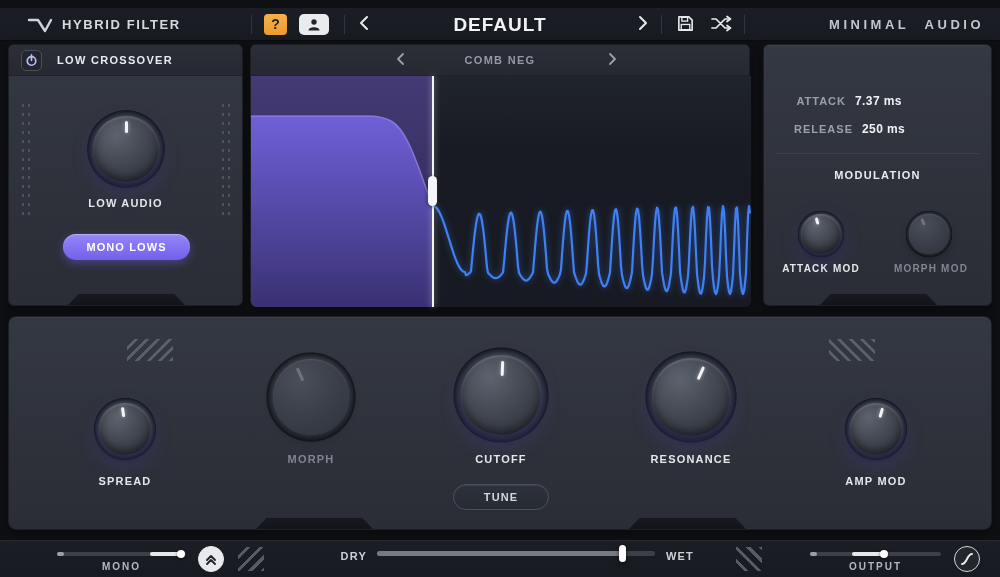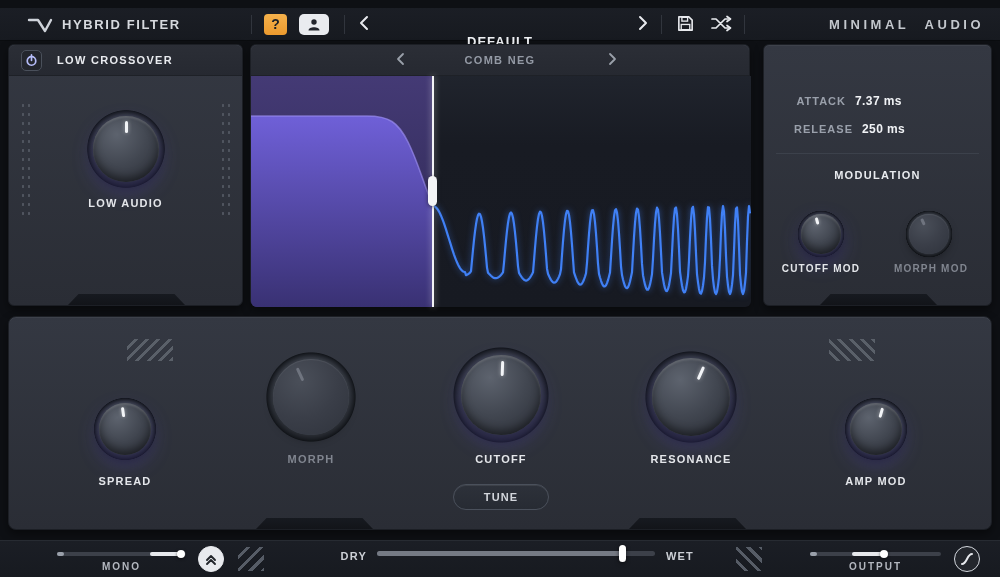--- a/index.html
+++ b/index.html
@@ -8,21 +8,21 @@
        font-family:"Liberation Sans",sans-serif;-webkit-font-smoothing:antialiased;}
 
   
   .topbar{position:absolute;left:0;top:0;width:1000px;height:33px;background:linear-gradient(#1b1e25,#171a20);border-bottom:1px solid #0a0c0f;margin-top:8px;}
   .tb-title{position:absolute;left:62px;top:0;height:33px;line-height:33px;font-size:13px;font-weight:700;letter-spacing:1.6px;color:#d6d9de;}
   .tb-div{position:absolute;top:7px;width:1px;height:19px;background:#31353d;}
   .tb-btn{position:absolute;top:6px;border:none;cursor:pointer;border-radius:4px;}
   .help-btn{left:264px;width:23px;height:21px;background:linear-gradient(#f5b14b,#ec9a2e);color:#1c1f26;font-weight:700;font-size:14px;line-height:21px;text-align:center;padding:0;}
   .user-btn{left:299px;width:30px;height:21px;background:#e9ebef;display:flex;align-items:center;justify-content:center;padding:0;border-radius:5px;}
   .nav-arrow{position:absolute;top:5px;width:24px;height:23px;background:none;border:none;cursor:pointer;padding:0;}
-  .preset{position:absolute;left:400px;top:17px;width:200px;height:33px;line-height:33px;text-align:center;font-size:13px;font-weight:700;letter-spacing:1px;color:#f0f2f5;cursor:pointer;}
+  .preset{position:absolute;left:400px;top:0;width:200px;height:33px;line-height:33px;text-align:center;font-size:19px;font-weight:700;letter-spacing:1px;color:#f0f2f5;cursor:pointer;}
   .icon-btn{position:absolute;top:5px;width:26px;height:23px;background:none;border:none;cursor:pointer;padding:0;}
   .brand{position:absolute;right:16px;top:0;height:33px;line-height:33px;font-size:13px;font-weight:600;letter-spacing:3.5px;word-spacing:9px;color:#c3c7cd;}
 
   
   .panel{position:absolute;border-radius:6px;background:linear-gradient(180deg,#343842,#2a2d35);border:1px solid #1c1f25;box-shadow:inset 0 1px 0 rgba(255,255,255,.05), 0 4px 10px rgba(0,0,0,.45);}
   .panel-header{position:absolute;left:0;top:0;right:0;height:31px;background:linear-gradient(#2b2e36,#262931);border-bottom:1px solid #1e2127;border-radius:6px 6px 0 0;}
   .ph-title{font-size:11px;font-weight:700;letter-spacing:1.3px;color:#e9ebef;line-height:31px;}
   .screw{position:absolute;width:7px;height:7px;border-radius:50%;background:radial-gradient(circle at 35% 30%,#4a4f58,#22252b);box-shadow:inset 0 1px 1px rgba(255,255,255,.15), 0 1px 2px rgba(0,0,0,.6);}
 
   
@@ -139,20 +139,21 @@
 
     <div class="knob accent" style="left:77px;top:64px;width:80px;height:80px">
       <div class="kring"></div>
       <div class="kbody">
         <div class="kindw" style="transform:rotate(0deg)">
             <div class="kind"></div>
           </div>
       </div>
     </div>
     <div class="ctl-label" style="left:0;right:0;top:152px">LOW AUDIO</div>
+    <button class="pill-btn mono-btn" style="left:54px;top:189px;width:127px;height:26px">MONO LOWS</button>
     <div class="notch" style="left:59px;width:117px"></div>
   </div>
 
   <div class="panel" style="left:250px;top:44px;width:500px;height:262px">
     <div class="panel-header" style="border-radius:6px 6px 0 0">
       <button class="nav-arrow" style="left:137px;top:4px">
         <svg width="9" height="14" viewBox="0 0 9 14">
             <path d="M7,2 L2,7 L7,12" fill="none" stroke="#9aa0aa" stroke-width="1.8" stroke-linecap="round" stroke-linejoin="round"></path>
           </svg>
       </button>
@@ -207,21 +208,21 @@
       </div>
     </div>
     <div class="knob dim" style="left:141px;top:165px;width:48px;height:48px">
       <div class="kring"></div>
       <div class="kbody">
         <div class="kindw" style="transform:rotate(-25deg)">
             <div class="kind"></div>
           </div>
       </div>
     </div>
-    <div class="ctl-label" style="left:2px;width:110px;top:218px;font-size:10px">CUTOFF MOD</div>
+    <div class="ctl-label" style="left:2px;width:110px;top:218px;font-size:10px">ATTACK MOD</div>
     <div class="ctl-label dim" style="left:112px;width:110px;top:218px;font-size:10px">MORPH MOD</div>
     <div class="notch" style="left:56px;width:117px"></div>
   </div>
 
   <div class="panel" style="left:8px;top:316px;width:984px;height:214px;border-radius:8px">
     <div class="hatch" style="left:118px;top:22px;width:46px;height:22px;background:repeating-linear-gradient(135deg, rgba(0,0,0,0) 0 5px, #5a6069 5px 8px)"></div>
     <div class="hatch" style="left:820px;top:22px;width:46px;height:22px;background:repeating-linear-gradient(45deg, rgba(0,0,0,0) 0 5px, #5a6069 5px 8px)"></div>
 
     <div class="knob accent" style="left:84px;top:80px;width:64px;height:64px">
       <div class="kring"></div>

